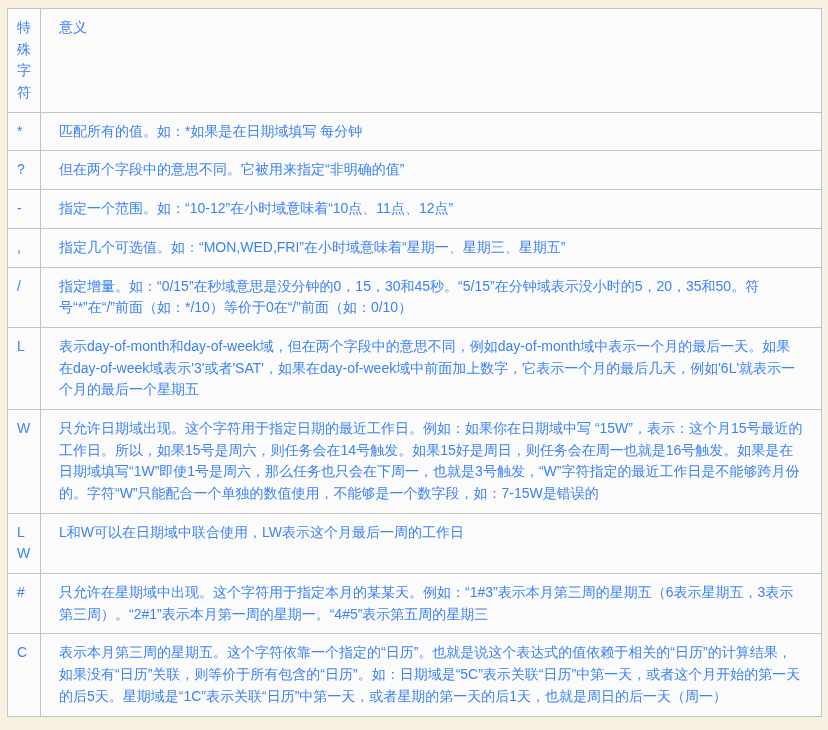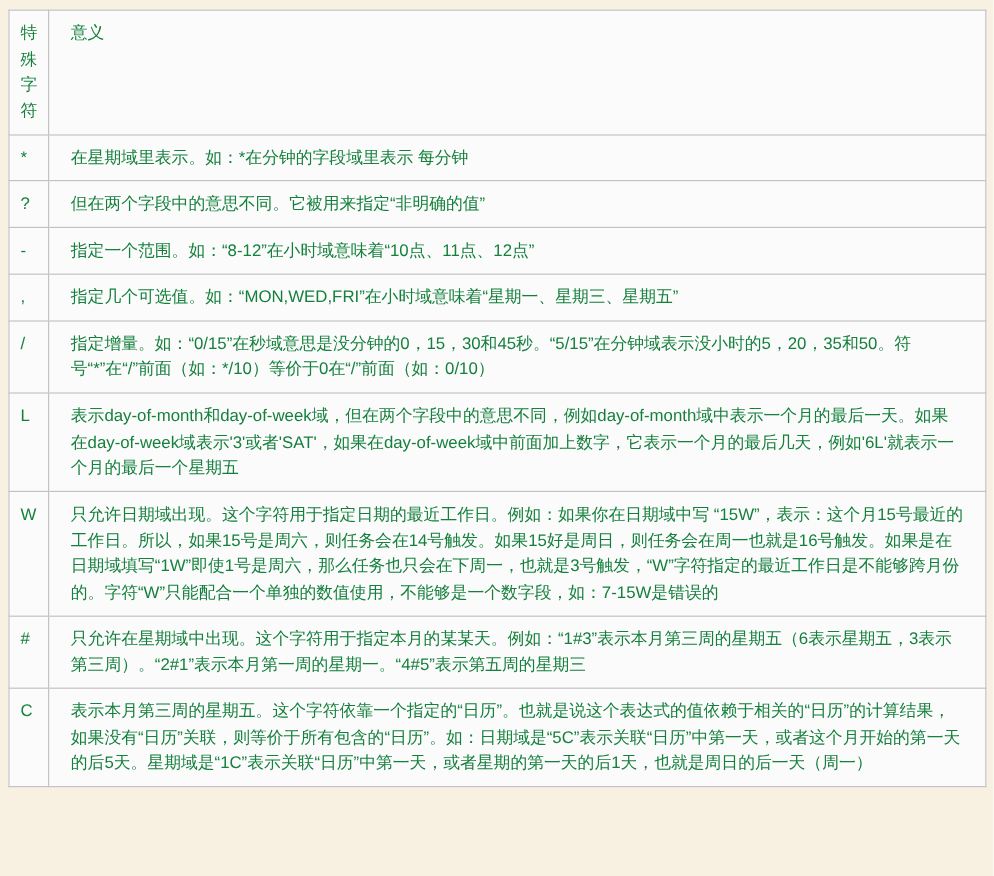--- a/index.html
+++ b/index.html
@@ -15,21 +15,21 @@
     padding: 8px 6px 12px 7px;
     overflow: hidden;
   }
   table.cron-table {
     width: 100%;
     border-collapse: collapse;
     table-layout: fixed;
     background: #fbfbfb;
     font-size: 14px;
     line-height: 1.55;
-    color: #15803d;
+    color: #3b82f6;
   }
   col.char-col { width: 33px; }
   th, td {
     border: 1px solid #c3c3c3;
     padding: 8px 18px;
     vertical-align: top;
     text-align: left;
     font-weight: normal;
   }
   th.char-cell, td.char-cell {
@@ -51,47 +51,51 @@
     </colgroup>
     <thead>
       <tr>
         <th class="char-cell">特殊字符</th>
         <th class="meaning-cell">意义</th>
       </tr>
     </thead>
     <tbody>
       <tr>
         <td class="char-cell">*</td>
-        <td class="meaning-cell">在星期域里表示。如：*在分钟的字段域里表示 每分钟</td>
+        <td class="meaning-cell">匹配所有的值。如：*如果是在日期域填写 每分钟</td>
       </tr>
       <tr>
         <td class="char-cell">?</td>
         <td class="meaning-cell">但在两个字段中的意思不同。它被用来指定“非明确的值”</td>
       </tr>
       <tr>
         <td class="char-cell">-</td>
-        <td class="meaning-cell">指定一个范围。如：“8-12”在小时域意味着“10点、11点、12点”</td>
+        <td class="meaning-cell">指定一个范围。如：“10-12”在小时域意味着“10点、11点、12点”</td>
       </tr>
       <tr>
         <td class="char-cell">,</td>
         <td class="meaning-cell">指定几个可选值。如：“MON,WED,FRI”在小时域意味着“星期一、星期三、星期五”</td>
       </tr>
       <tr>
         <td class="char-cell">/</td>
         <td class="meaning-cell">指定增量。如：“0/15”在秒域意思是没分钟的0，15，30和45秒。“5/15”在分钟域表示没小时的5，20，35和50。符号“*”在“/”前面（如：*/10）等价于0在“/”前面（如：0/10）</td>
       </tr>
       <tr>
         <td class="char-cell">L</td>
         <td class="meaning-cell">表示day-of-month和day-of-week域，但在两个字段中的意思不同，例如day-of-month域中表示一个月的最后一天。如果在day-of-week域表示'3'或者'SAT'，如果在day-of-week域中前面加上数字，它表示一个月的最后几天，例如'6L'就表示一个月的最后一个星期五</td>
       </tr>
       <tr>
         <td class="char-cell">W</td>
         <td class="meaning-cell">只允许日期域出现。这个字符用于指定日期的最近工作日。例如：如果你在日期域中写 “15W”，表示：这个月15号最近的工作日。所以，如果15号是周六，则任务会在14号触发。如果15好是周日，则任务会在周一也就是16号触发。如果是在日期域填写“1W”即使1号是周六，那么任务也只会在下周一，也就是3号触发，“W”字符指定的最近工作日是不能够跨月份的。字符“W”只能配合一个单独的数值使用，不能够是一个数字段，如：7-15W是错误的</td>
       </tr>
       <tr>
+        <td class="char-cell">LW</td>
+        <td class="meaning-cell">L和W可以在日期域中联合使用，LW表示这个月最后一周的工作日</td>
+      </tr>
+      <tr>
         <td class="char-cell">#</td>
         <td class="meaning-cell">只允许在星期域中出现。这个字符用于指定本月的某某天。例如：“1#3”表示本月第三周的星期五（6表示星期五，3表示第三周）。“2#1”表示本月第一周的星期一。“4#5”表示第五周的星期三</td>
       </tr>
       <tr>
         <td class="char-cell">C</td>
         <td class="meaning-cell">表示本月第三周的星期五。这个字符依靠一个指定的“日历”。也就是说这个表达式的值依赖于相关的“日历”的计算结果，如果没有“日历”关联，则等价于所有包含的“日历”。如：日期域是“5C”表示关联“日历”中第一天，或者这个月开始的第一天的后5天。星期域是“1C”表示关联“日历”中第一天，或者星期的第一天的后1天，也就是周日的后一天（周一）</td>
       </tr>
     </tbody>
   </table>
 </div>

